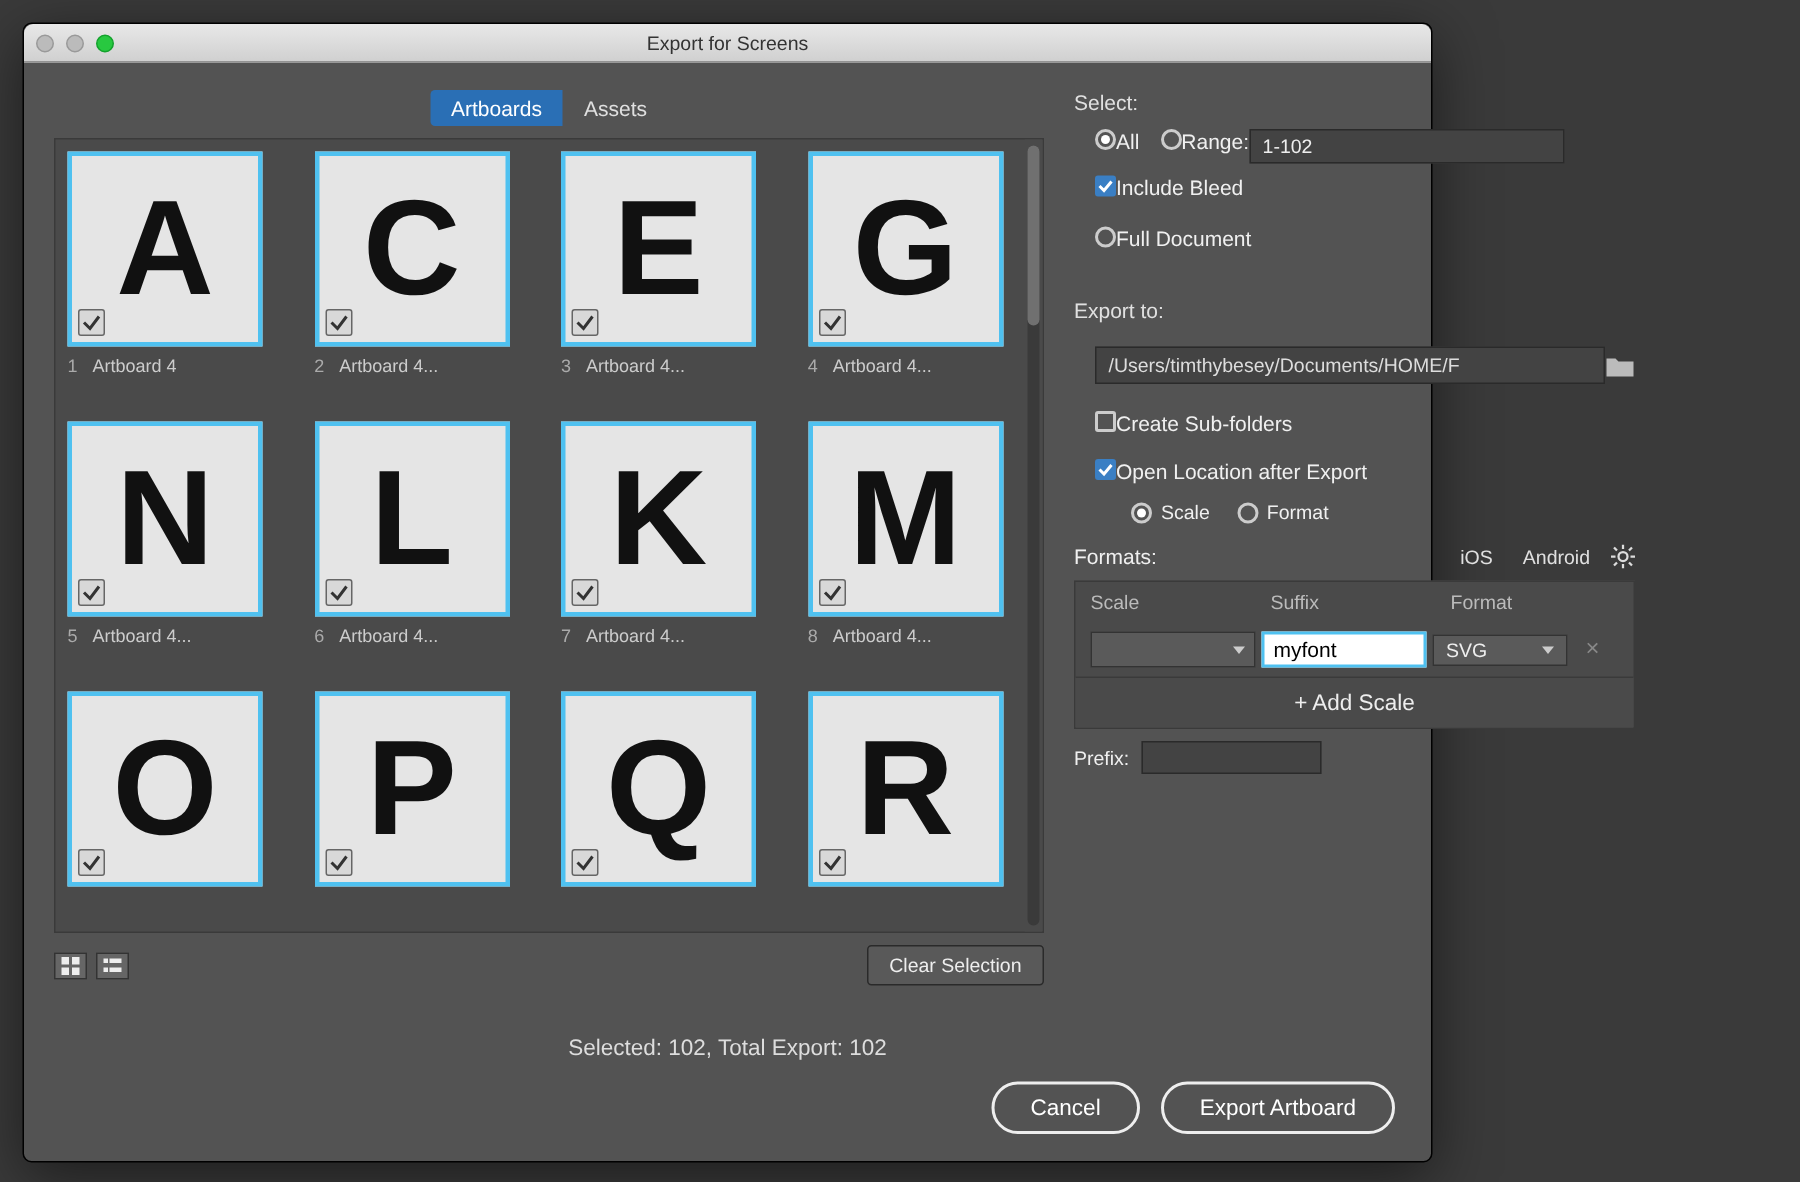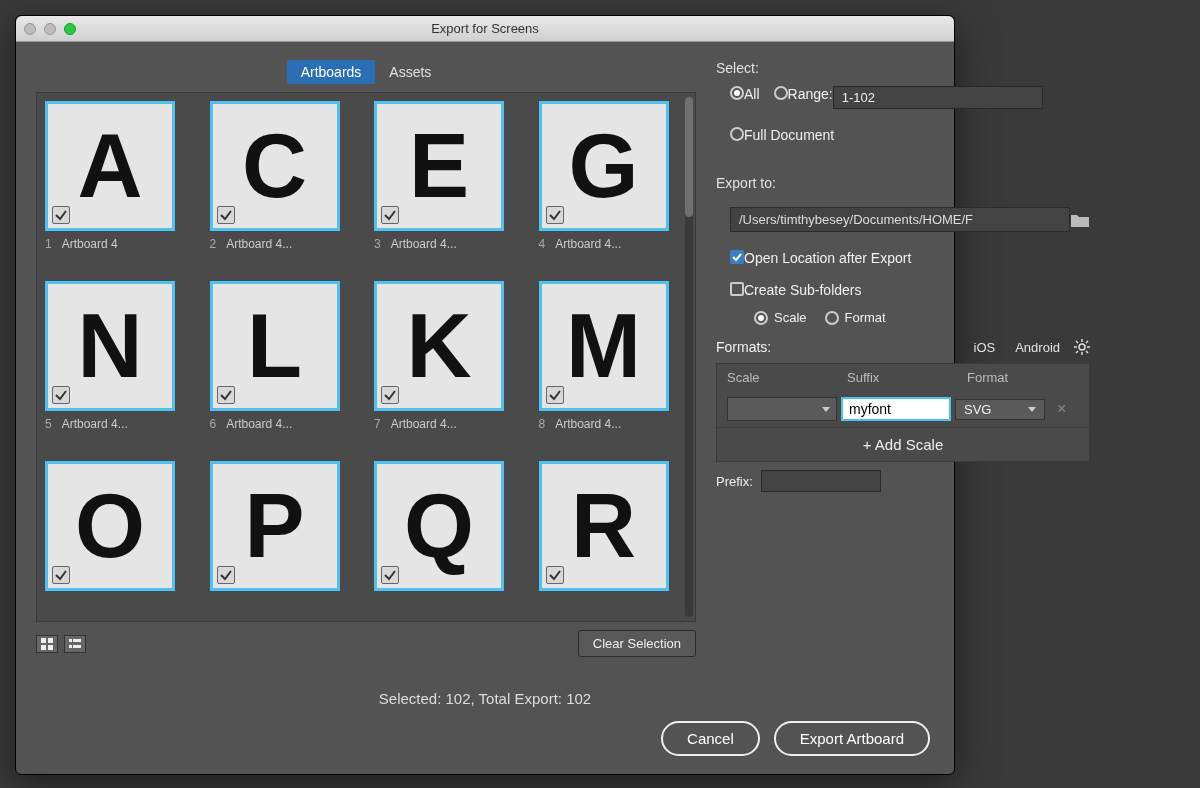--- a/index.html
+++ b/index.html
@@ -380,44 +380,52 @@
       <div class="select-section">
         <div class="section-label">Select:</div>
         <div class="radio-row">
           <span class="radio checked"></span>
           <span>All</span>
           <span style="width:14px;"></span>
           <span class="radio"></span>
           <span>Range:</span>
           <input class="input-range" value="1-102" style="">
         </div>
+        <div class="check-row">
+          <span class="chk checked">
+            <svg viewBox="0 0 10 10">
+                <polyline points="1,5 4,8 9,2" fill="none" stroke="#fff" stroke-width="2"></polyline>
+              </svg>
+          </span>
+          <span>Include Bleed</span>
+        </div>
         <div class="radio-row" style="margin-top:18px;">
           <span class="radio"></span>
           <span>Full Document</span>
         </div>
       </div>
 
       <div class="section-label" style="margin-top:14px;">Export to:</div>
       <div class="export-path">
         <div class="path-field">/Users/timthybesey/Documents/HOME/F</div>
         <svg class="folder-icon" viewBox="0 0 20 16">
           <path d="M1 3 h6 l2 2 h10 v10 h-18 z" fill="#bbb"></path>
         </svg>
+      </div>
+      <div class="check-row">
+        <span class="chk"></span>
+        <span>Create Sub-folders</span>
       </div>
       <div class="check-row">
         <span class="chk checked">
           <svg viewBox="0 0 10 10">
               <polyline points="1,5 4,8 9,2" fill="none" stroke="#fff" stroke-width="2"></polyline>
             </svg>
         </span>
         <span>Open Location after Export</span>
-      </div>
-      <div class="check-row">
-        <span class="chk"></span>
-        <span>Create Sub-folders</span>
       </div>
       <div class="subfolder-radios">
         <span style="display:flex;align-items:center;gap:6px;">
           <span class="radio checked"></span>
           <span>Scale</span>
         </span>
         <span style="display:flex;align-items:center;gap:6px;">
           <span class="radio"></span>
           <span>Format</span>
         </span>

